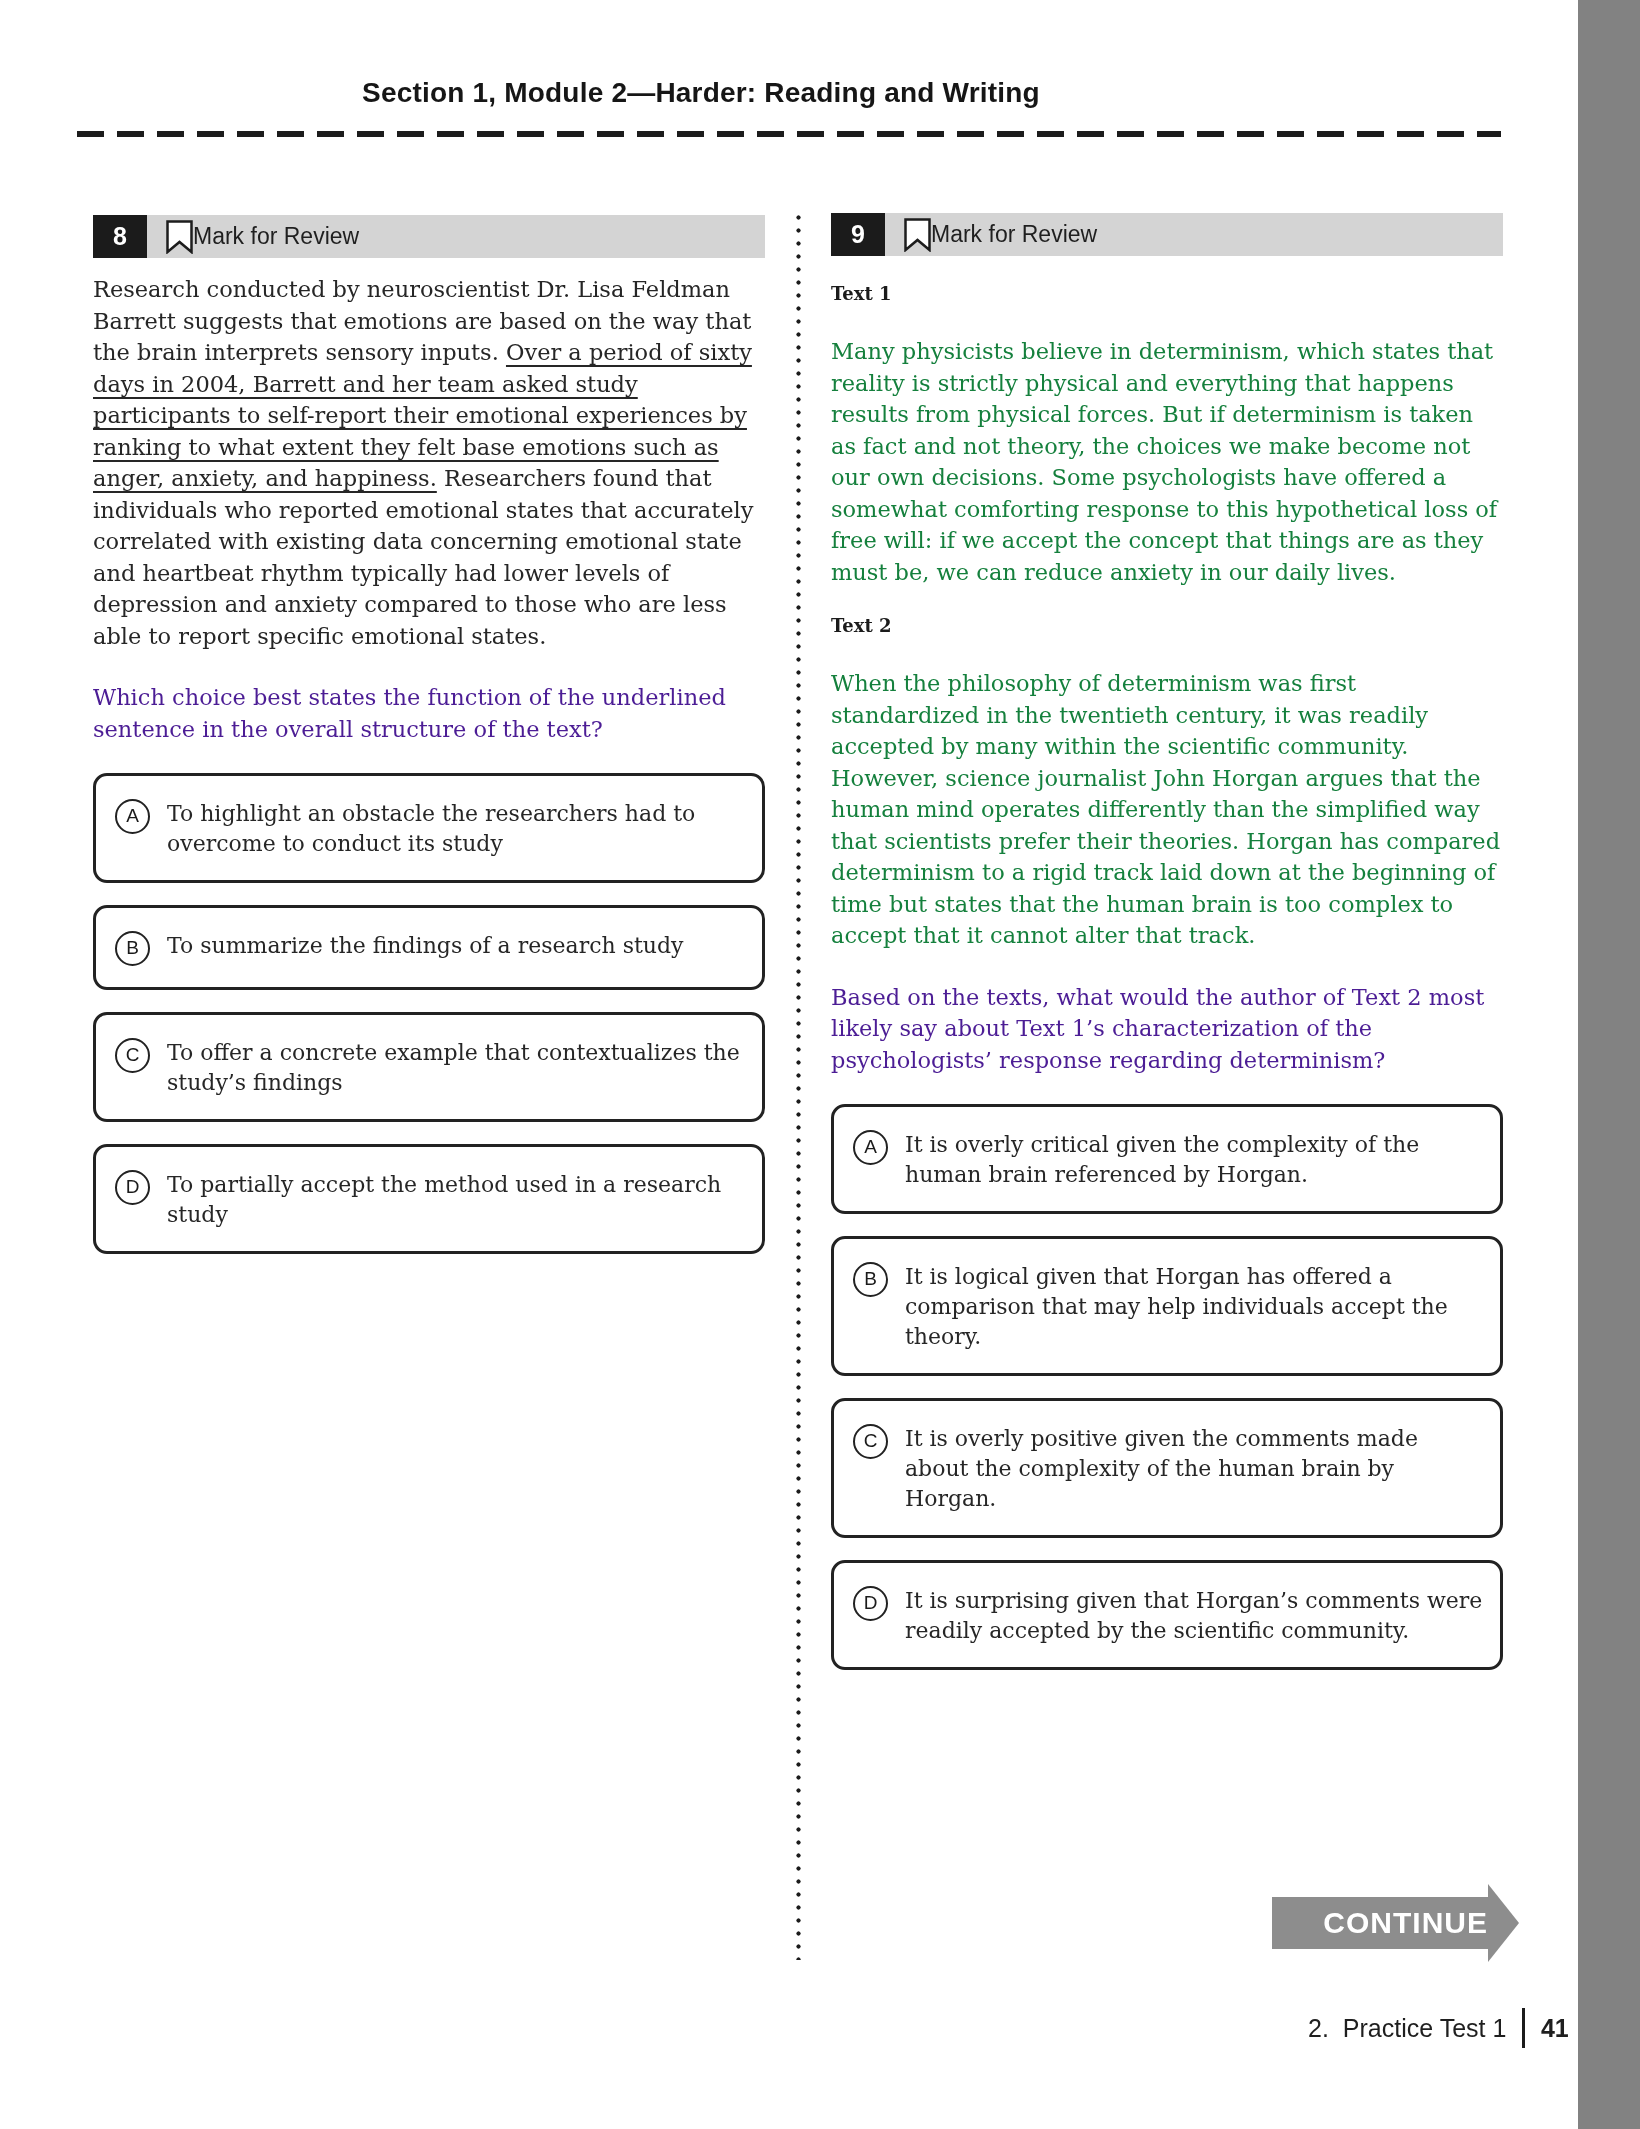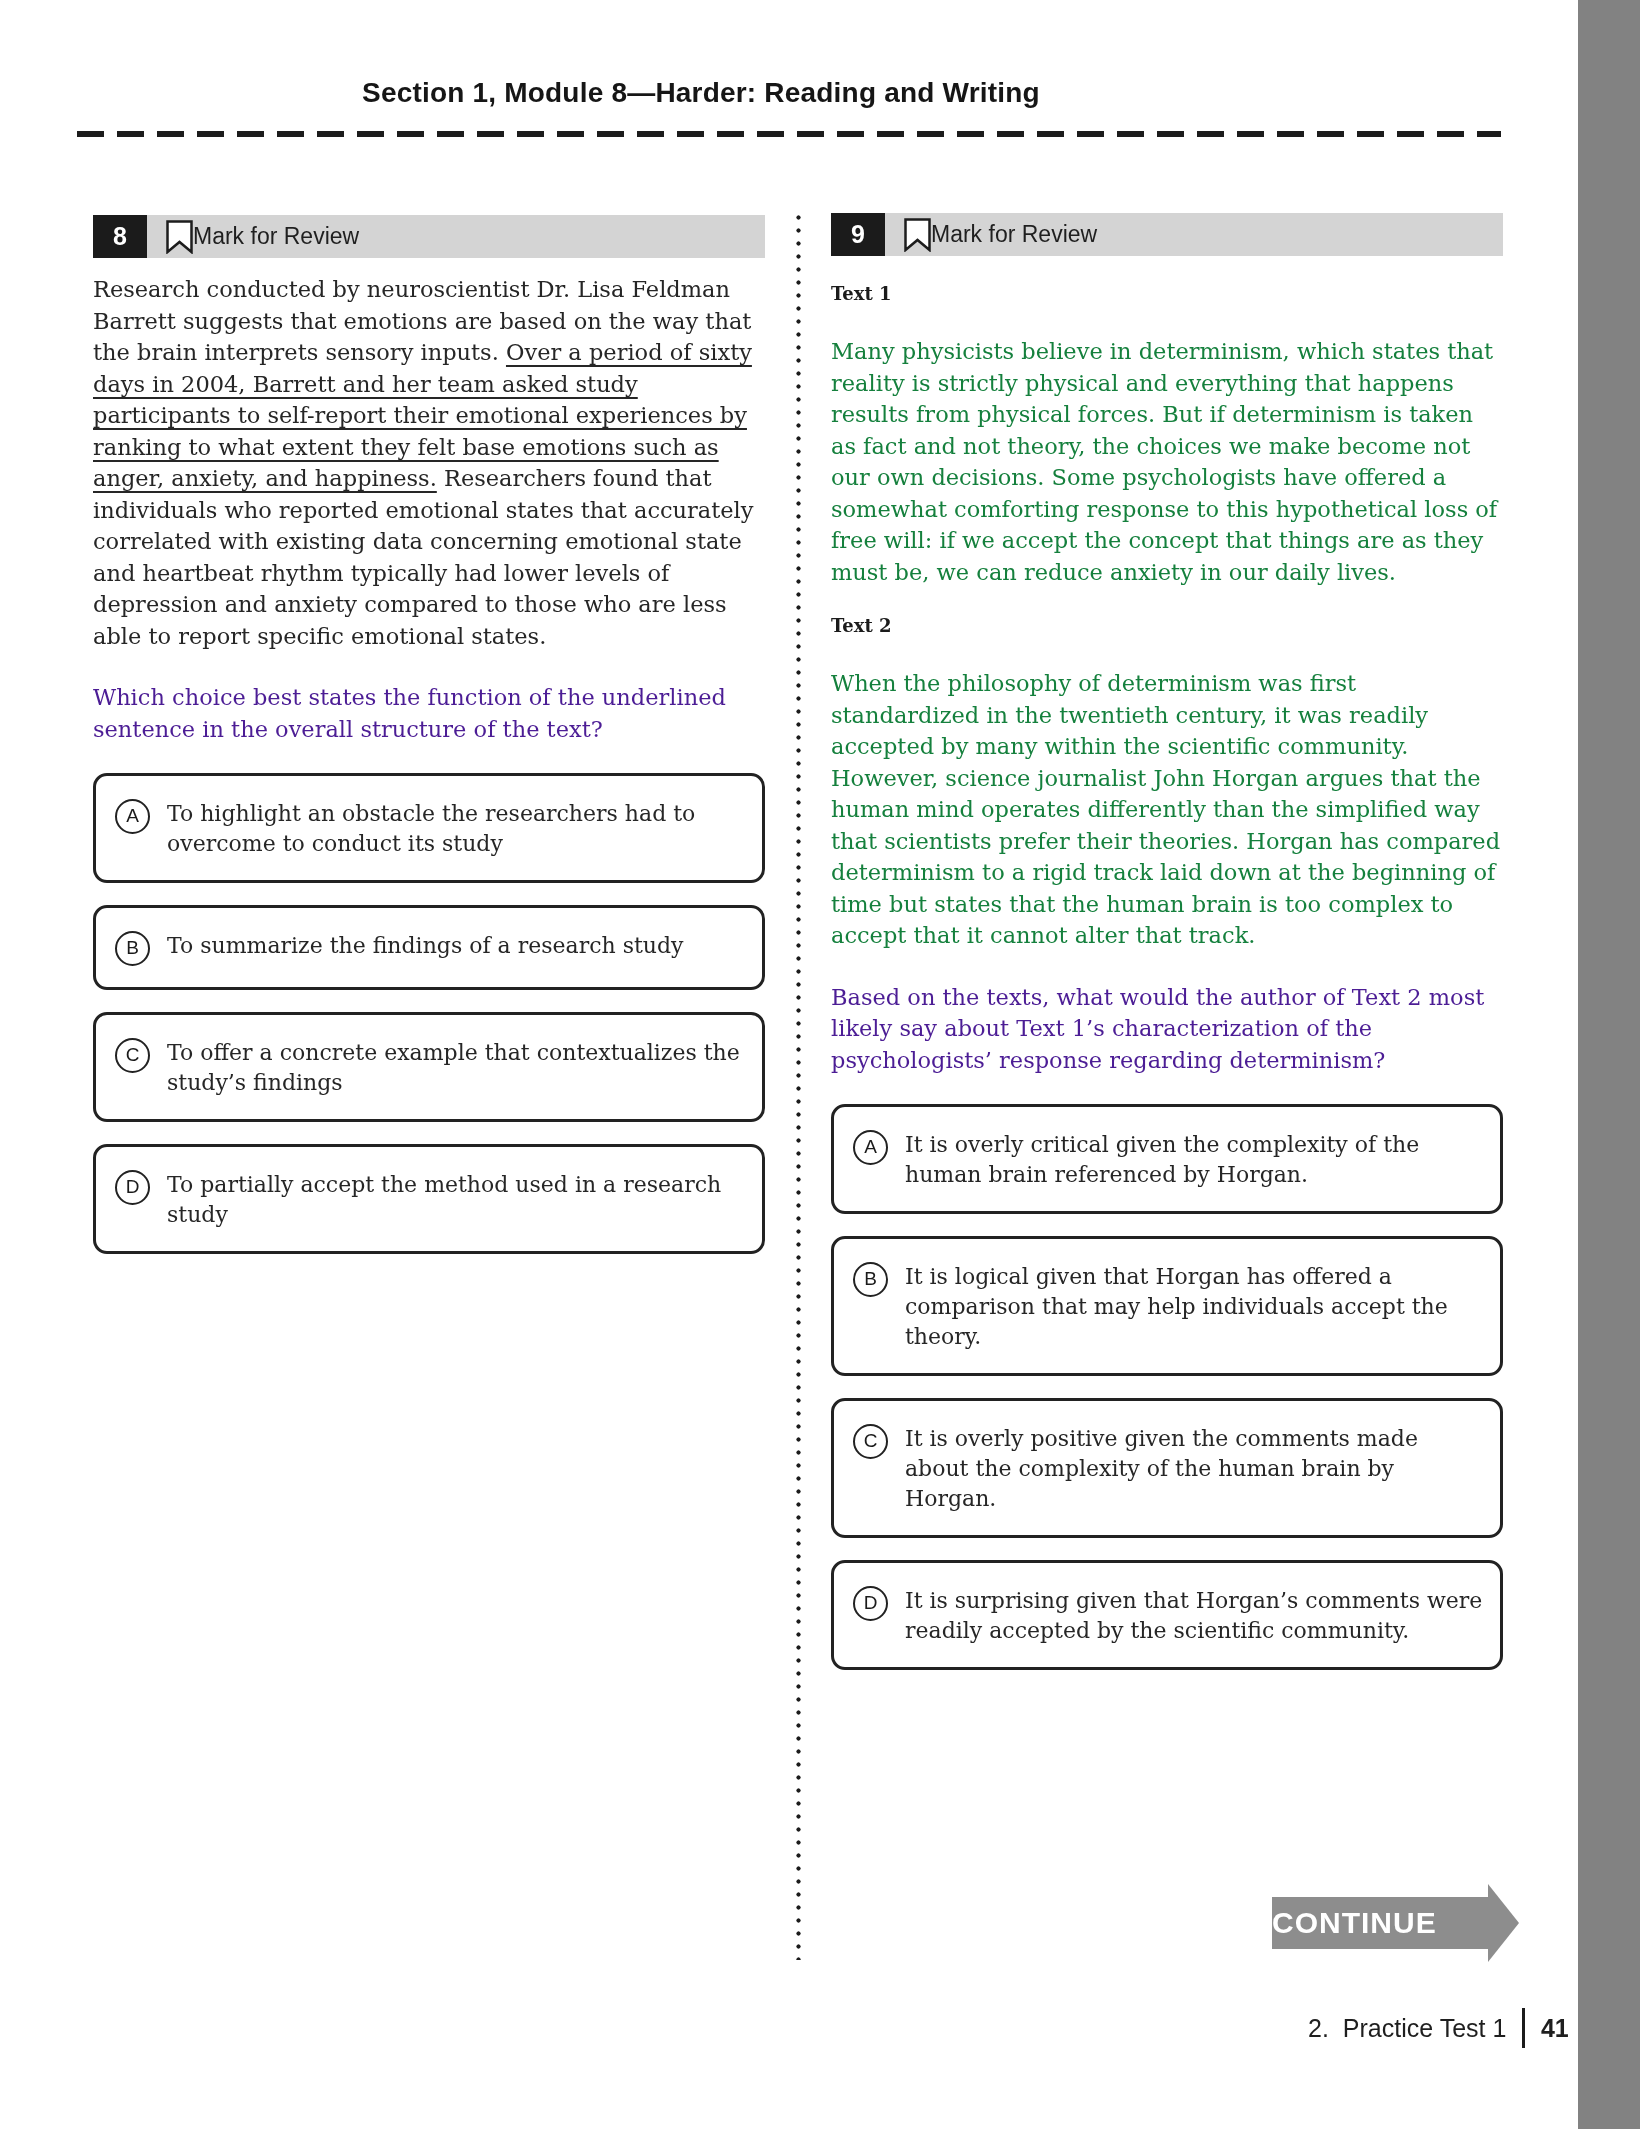--- a/index.html
+++ b/index.html
@@ -63,21 +63,21 @@
   }
   .opt-letter {
     flex: 0 0 35px; width: 35px; height: 35px; box-sizing: border-box;
     border: 2.5px solid #222; border-radius: 50%; margin-top: 2px;
     text-align: center; font: 400 19px/30px "Liberation Sans", sans-serif; color: #1b1b1b;
   }
   .opt-text { font-size: 22px; line-height: 30px; color: #262626; padding-top: 2px; }
 
   .continue-btn {
     position: absolute; left: 1272px; top: 1897px; width: 216px; height: 52px;
-    background: #8d8d8d; color: #ffffff; text-align: left;
+    background: #8d8d8d; color: #ffffff; text-align: right;
     font: 700 30px/52px "Liberation Sans", sans-serif; letter-spacing: 1px;
     cursor: pointer;
   }
   .continue-arrowhead {
     position: absolute; left: 1488px; top: 1884px; width: 0; height: 0;
     border-left: 31px solid #8d8d8d;
     border-top: 39px solid transparent;
     border-bottom: 39px solid transparent;
   }
 
@@ -88,21 +88,21 @@
   }
   .footer .chapter { margin-right: 14px; }
   .footer .sep { width: 2.5px; height: 40px; background: #1b1b1b; margin: 0 16px; }
   .footer .page-num { font-weight: 700; }
 </style>
 </head>
 <body>
 
 <div class="page">
 
-  <div class="header-title">Section 1, Module 8—Harder: Reading and Writing</div>
+  <div class="header-title">Section 1, Module 2—Harder: Reading and Writing</div>
   <div class="dashed-rule"></div>
   <div class="v-divider"></div>
   <div class="edge-bar"></div>
 
   <section class="col col-left">
     <div class="q-bar">
       <div class="q-num">8</div>
       <div class="mark-btn">
         <svg class="bookmark-svg" width="27" height="34" viewBox="0 0 27 34">
           <path d="M1.5 1.5 H25.5 V32 L13.5 22 L1.5 32 Z" fill="#ffffff" stroke="#1d1d1d" stroke-width="2.5" stroke-linejoin="miter"></path>

